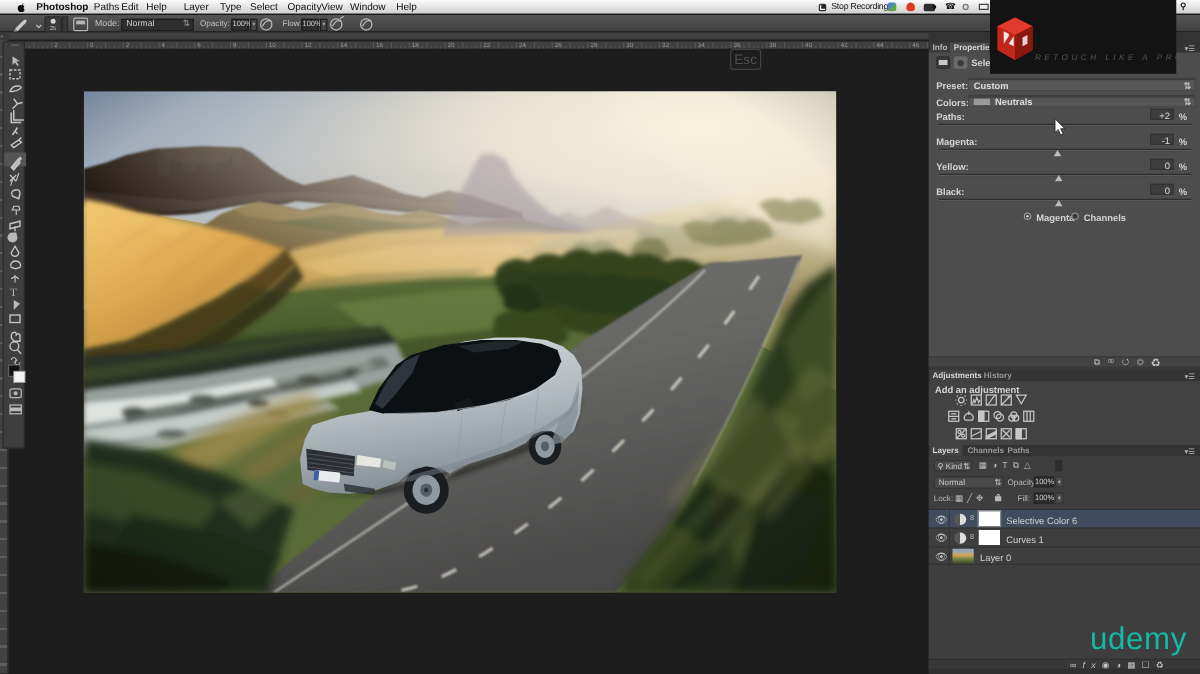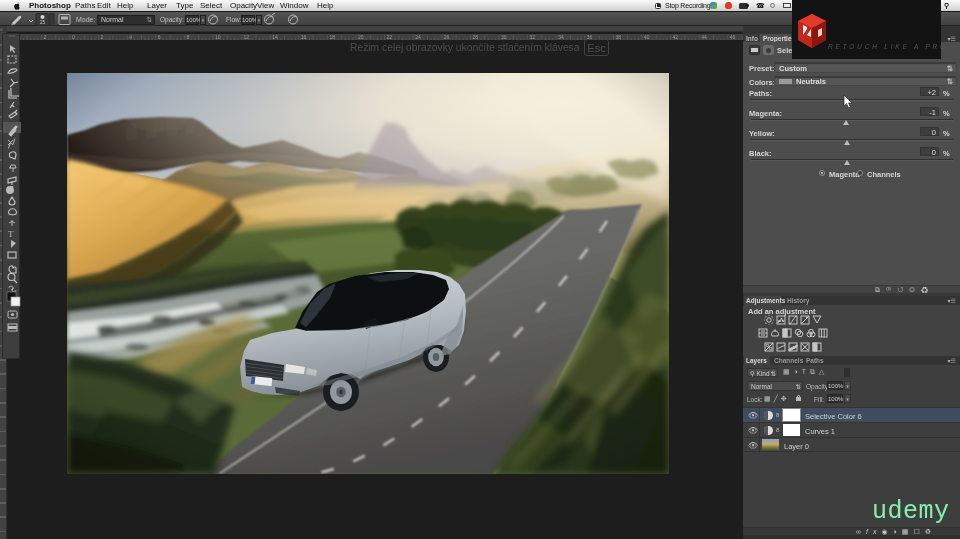--- a/index.html
+++ b/index.html
@@ -58,21 +58,21 @@
   .slider { position:absolute; height:2px; background:#2f2f2f;
     border-bottom:1px solid #5a5a5a; }
   .thumb { position:absolute; width:0; height:0;
     border-left:3px solid transparent; border-right:3px solid transparent;
     border-bottom:5px solid #bdbdbd; }
 
   
   .lrow { position:absolute; left:0; width:217px; color:#cfcfcf; font-size:7.5px; }
   .eye { position:absolute; color:#c7c7c7; font-size:8px; }
 
-  #udemy { left:872px; top:497px; color:#86efac; font-size:25px; letter-spacing:0.5px; font-weight:normal;font-family:Liberation Mono, monospace; }
+  #udemy { left:872px; top:497px; color:#14b8a6; font-size:25px; letter-spacing:0.5px; font-weight:normal; }
 
   
   #logo { left:792px; top:0; width:149px; height:59px; background:#131313; }
 </style>
 </head>
 <body>
 <div id="root">
 
   <div class="abs" style="left:0;top:32px;width:743px;height:507px;background:#1d1d1d"></div>
 
@@ -214,21 +214,20 @@
       </g>
       <rect x="4" y="258" width="9" height="9" fill="#111" stroke="#777" stroke-width="0.7"></rect>
       <rect x="8" y="263" width="9" height="9" fill="#f2f2f2" stroke="#999" stroke-width="0.7"></rect>
       <rect x="5" y="277" width="9" height="7" rx="1.5" fill="none" stroke="#b9b9b9"></rect>
       <circle cx="9.5" cy="280.5" r="1.6" fill="#b9b9b9"></circle>
       <rect x="5" y="290" width="9" height="7" fill="none" stroke="#b9b9b9"></rect>
       <rect x="5" y="292" width="9" height="3" fill="#b9b9b9"></rect>
     </svg>
   </div>
 
-  <div class="abs" id="fstext">Režim celej obrazovky ukončíte stlačením klávesa</div>
   <div class="abs" id="esc">Esc</div>
 
   <svg class="abs" id="photo" width="602" height="401" viewBox="0 0 602 401">
     <defs>
       <linearGradient id="skyg" x1="0" y1="0" x2="0" y2="1">
         <stop offset="0" stop-color="#8296b0"></stop>
         <stop offset="0.5" stop-color="#aab5c2"></stop>
         <stop offset="1" stop-color="#ccd1d1"></stop>
       </linearGradient>
       <radialGradient id="sun" cx="0.82" cy="0.16" r="0.85">

